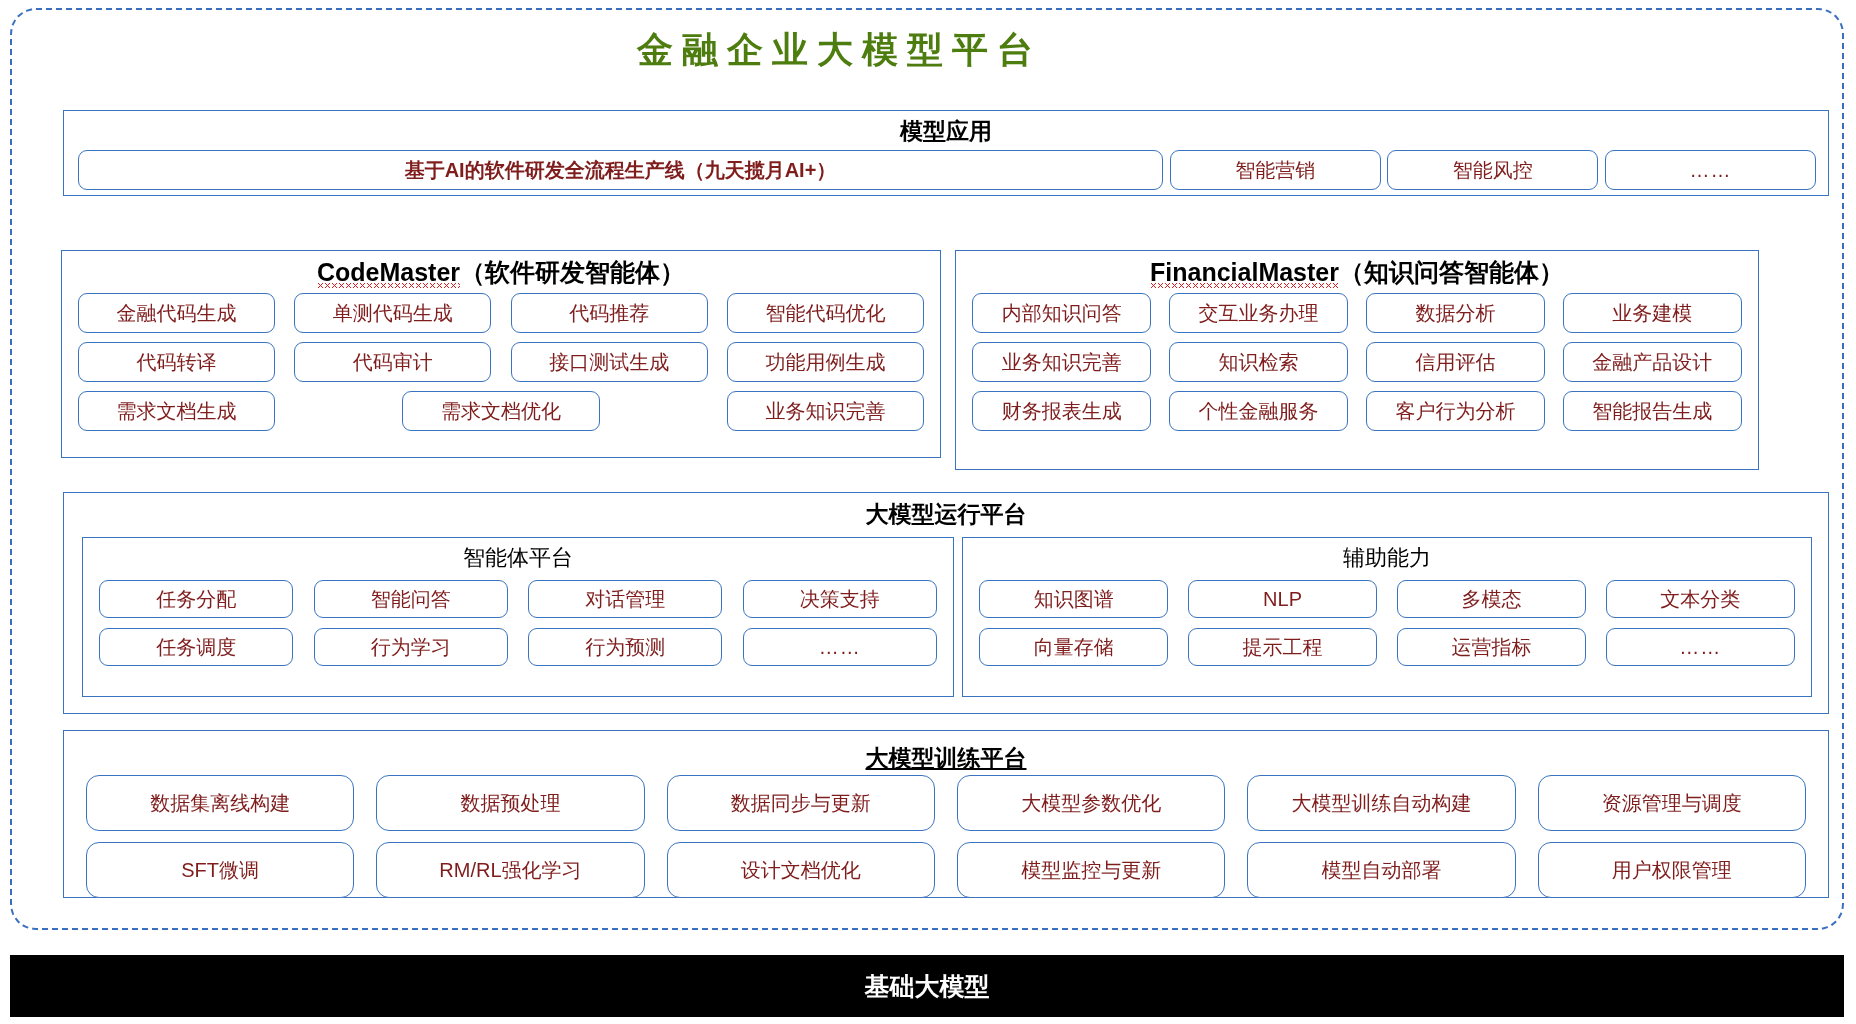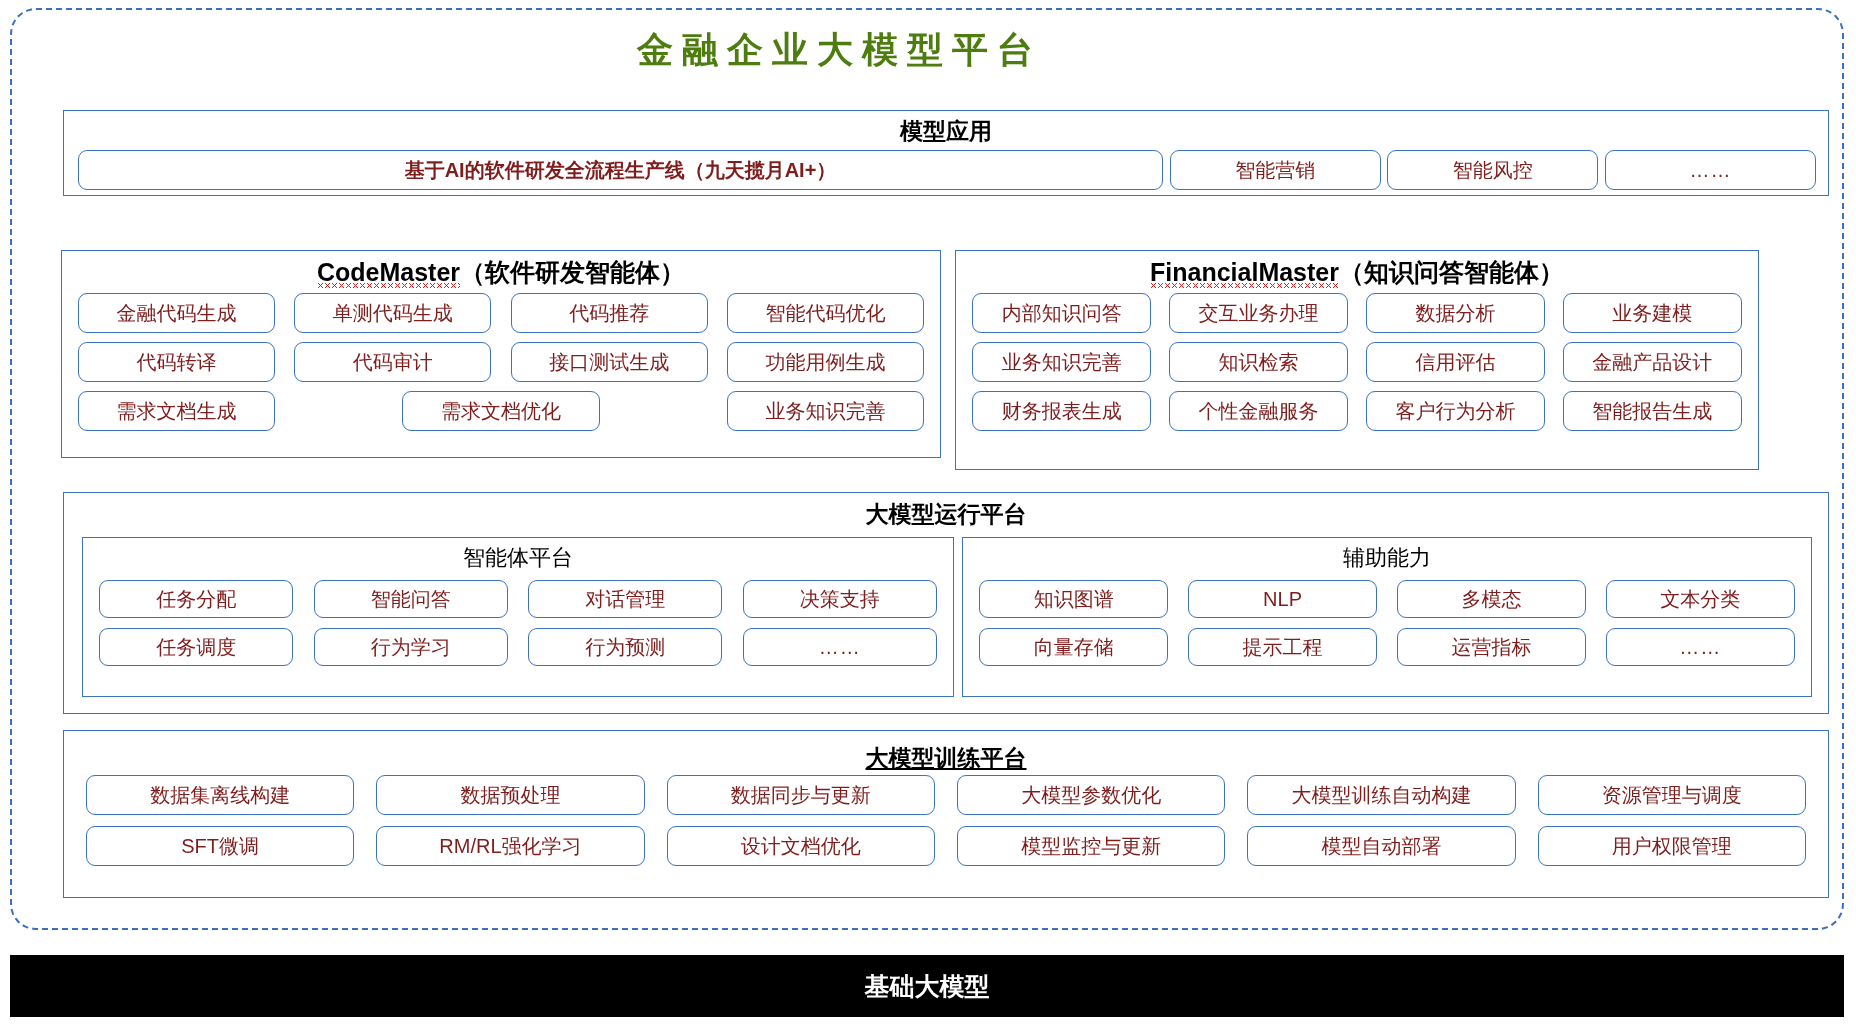--- a/index.html
+++ b/index.html
@@ -192,21 +192,22 @@
   #training-section .section-title { margin-top: 12px; text-decoration: underline; }
   .training-grid {
     position: absolute;
     left: 22px;
     right: 22px;
     top: 44px;
   }
   .training-grid .row { margin-bottom: 11px; }
   .training-grid .pill {
     width: 15.6%;
-    height: 40px;
+    height: 56px;
+    border-radius: 13px;
   }
 
   
   #foundation-bar {
     position: absolute;
     left: 10px;
     top: 955px;
     width: 1834px;
     height: 62px;
     background: #000000;

